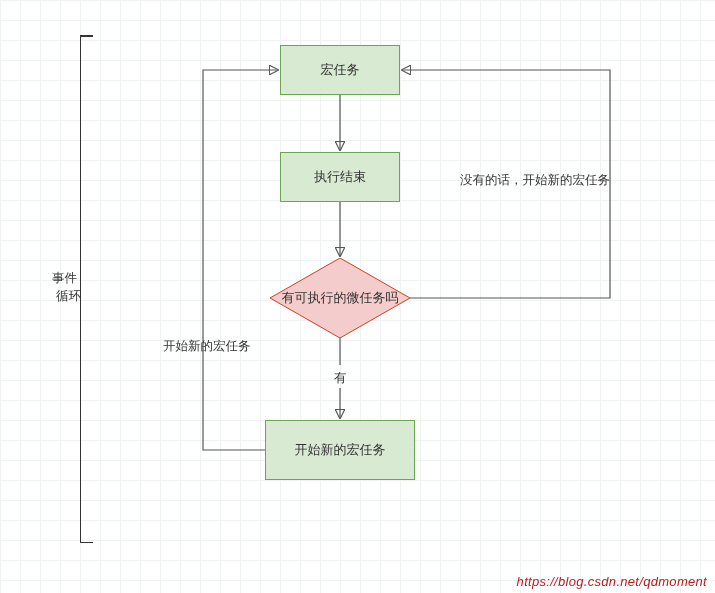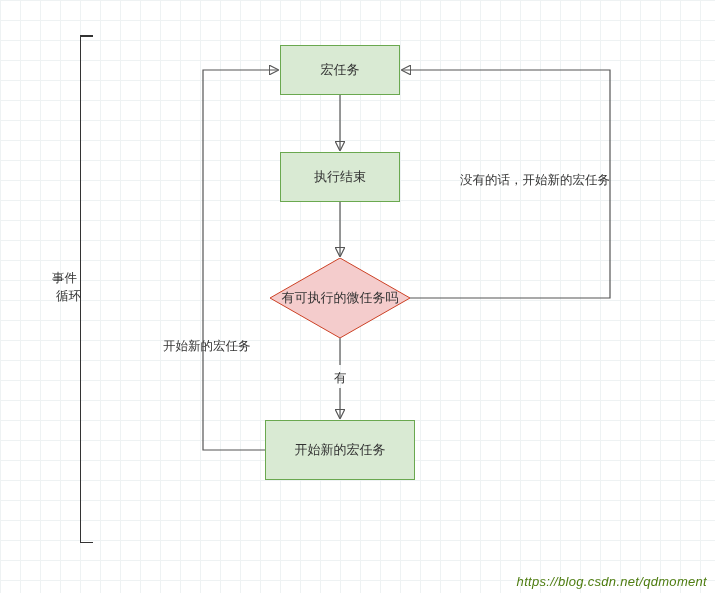--- a/index.html
+++ b/index.html
@@ -73,21 +73,21 @@
     background: #333;
     left: 0;
   }
   .bracket::before { top: 0; }
   .bracket::after { bottom: 0; }
   .watermark {
     position: absolute;
     bottom: 4px;
     right: 8px;
     font-size: 13px;
-    color: #4d7c0f;
+    color: #b91c1c;
     font-style: italic;
     letter-spacing: 0.3px;
   }
   svg.lines {
     position: absolute;
     inset: 0;
     width: 715px;
     height: 593px;
     pointer-events: none;
   }

